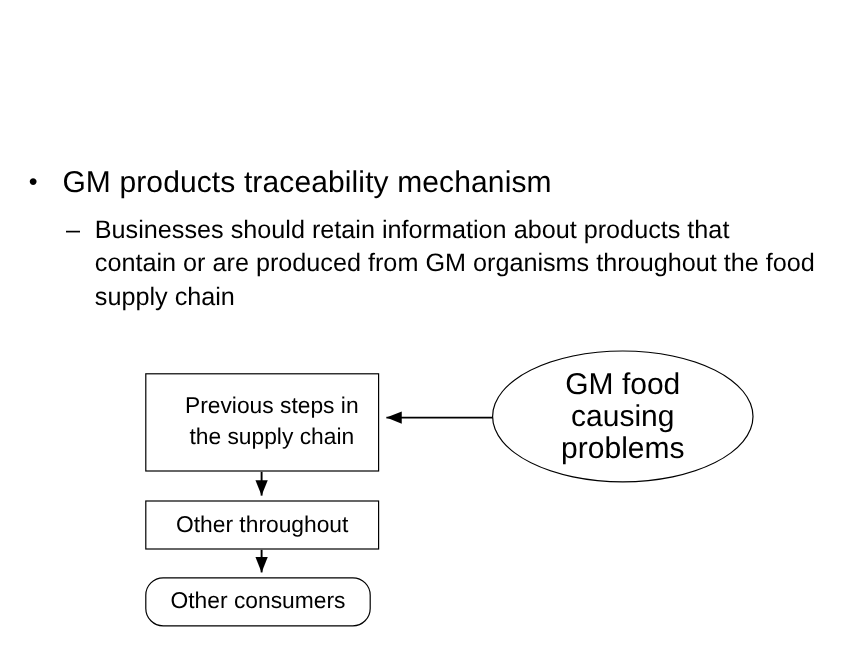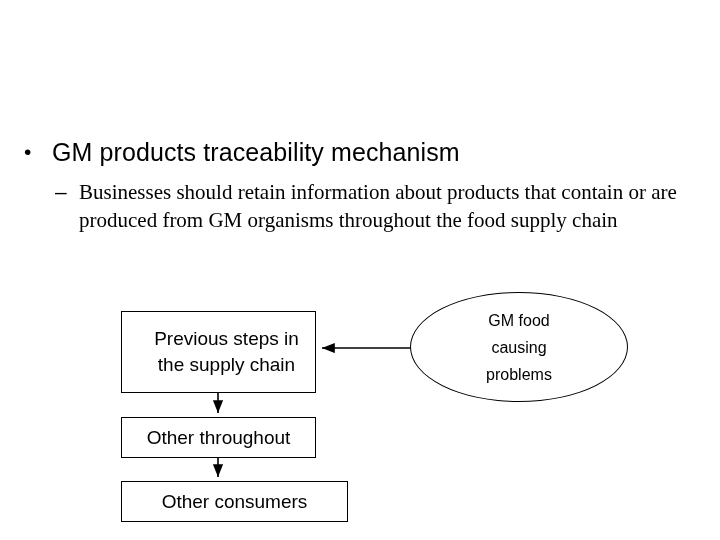--- a/index.html
+++ b/index.html
@@ -57,21 +57,20 @@
   }
   .bullet-l2 .marker {
     width: 24px;
     flex: 0 0 24px;
     font-size: 21px;
     line-height: 28px;
   }
   .bullet-l2 .body {
     flex: 1 1 auto;
     white-space: pre-line;
-    font-family: Liberation Serif, serif;
   }
 
   
   #diagram {
     position: absolute;
     left: 0;
     top: 0;
     width: 720px;
     height: 540px;
   }
@@ -98,35 +97,36 @@
   }
   #box-restaurants {
     left: 121px;
     top: 417px;
     width: 195px;
     height: 41px;
   }
   #box-consumers {
     left: 121px;
     top: 481px;
-    width: 227px;
+    width: 188px;
     height: 41px;
+    border-radius: 15px;
   }
 
   .node-ellipse {
     position: absolute;
     box-sizing: border-box;
     border: 1.5px solid #000000;
     border-radius: 50%;
     background: #ffffff;
     display: flex;
     align-items: center;
     justify-content: center;
     text-align: center;
-    font-size: 16px;
+    font-size: 25px;
     line-height: 27px;
     white-space: pre-line;
   }
   #ellipse-gmfood {
     left: 410px;
     top: 292px;
     width: 218px;
     height: 110px;
   }
 

